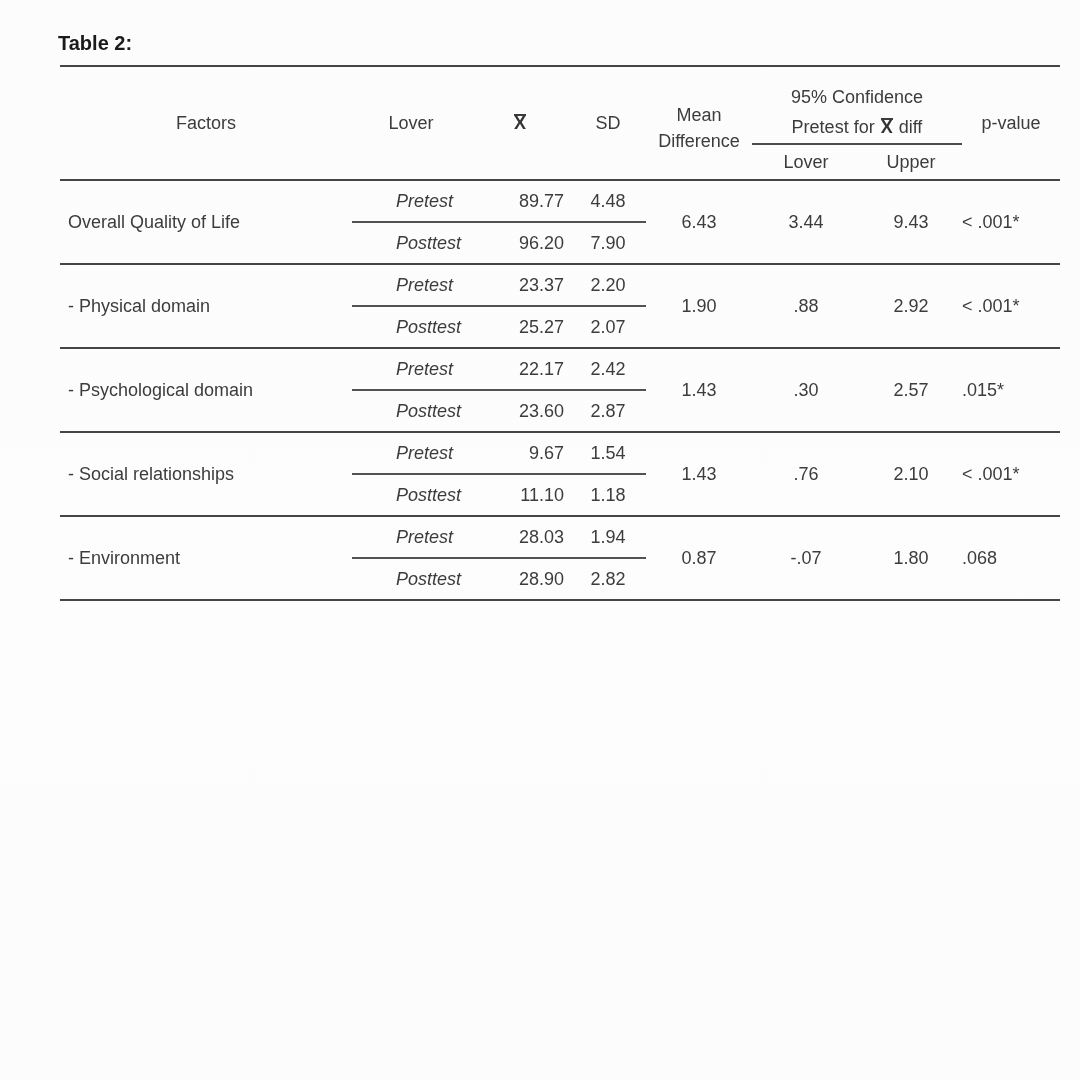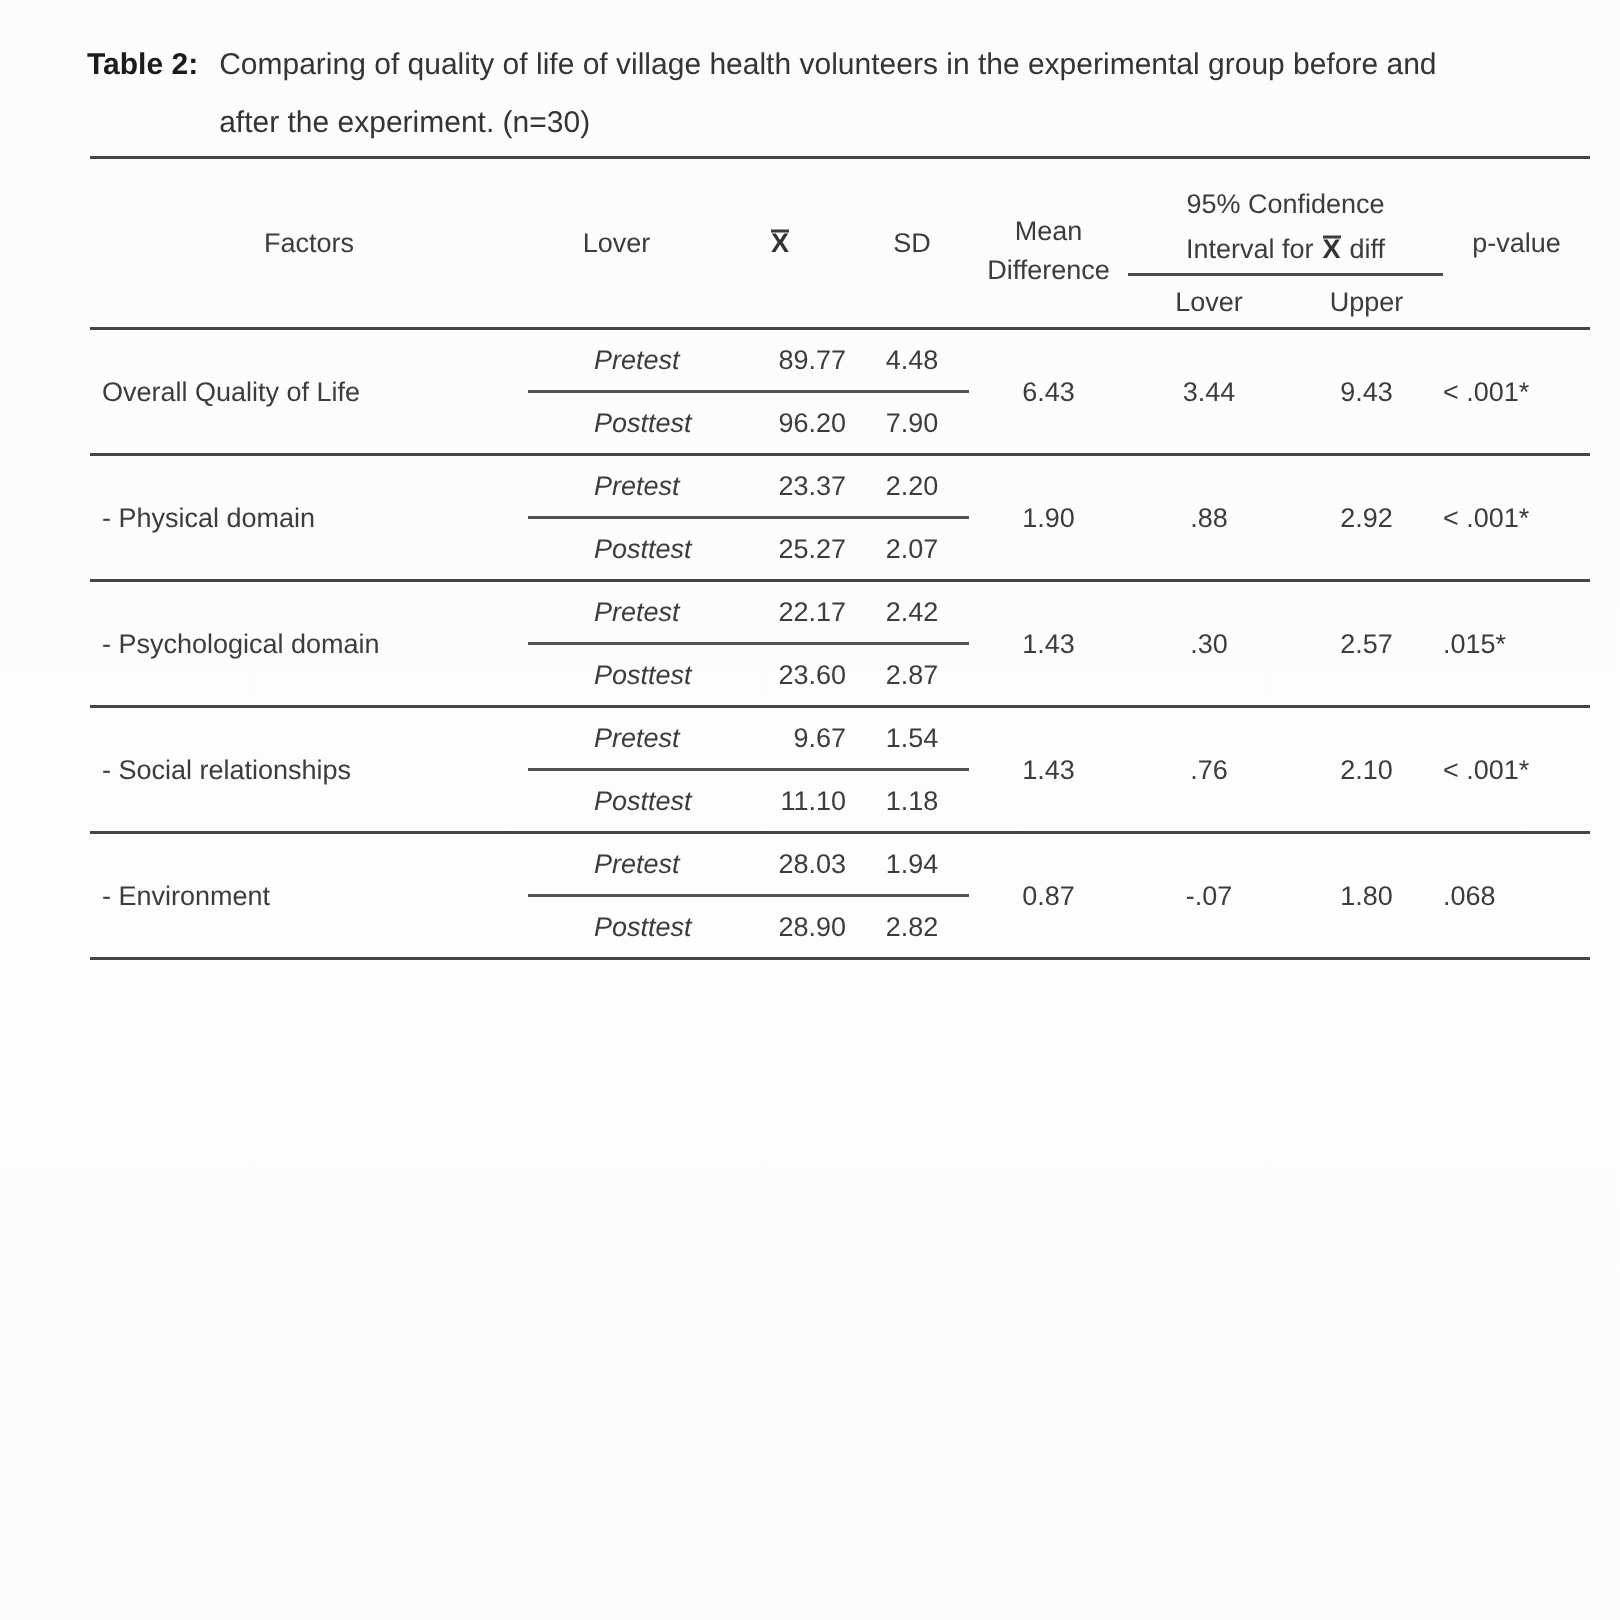--- a/index.html
+++ b/index.html
@@ -93,24 +93,20 @@
     color: #3a3a3a;
   }
 </style>
 </head>
 <body>
 
 <div class="page">
 
   <div class="caption">
     <span class="cap-label">Table 2:</span>
-    <span class="cap-text">
-      <span class="cap-line">Comparing of quality of life of village health volunteers in the experimental group before and</span>
-      <span class="cap-line">after the experiment. (n=30)</span>
-    </span>
   </div>
 
   <div class="tablewrap">
     <table class="results">
       <colgroup>
         <col style="width:292px">
           <col style="width:118px">
           <col style="width:100px">
           <col style="width:76px">
         <col style="width:106px">
@@ -123,21 +119,21 @@
           <th class="rs c-factors" rowspan="2">Factors</th>
           <th class="rs c-test" rowspan="2">Lover</th>
           <th class="rs c-mean" rowspan="2"><span class="xbar">X</span></th>
           <th class="rs c-sd" rowspan="2">SD</th>
           <th class="rs c-md" rowspan="2">
             <div>Mean</div>
             <div>Difference</div>
           </th>
           <th class="c-ci" colspan="2">
             <div class="ci-line1">95% Confidence</div>
-            <div class="ci-line2"><span>Interval for</span> <span class="xbar">X</span> <span>diff</span></div>
+            <div class="ci-line2"><span>Pretest for</span> <span class="xbar">X</span> <span>diff</span></div>
           </th>
           <th class="rs c-p" rowspan="2">p-value</th>
         </tr>
         <tr class="sub">
           <th class="c-lo">Lover</th>
           <th class="c-up">Upper</th>
         </tr>
       </thead>
       <tbody>
           <tr class="pre">

